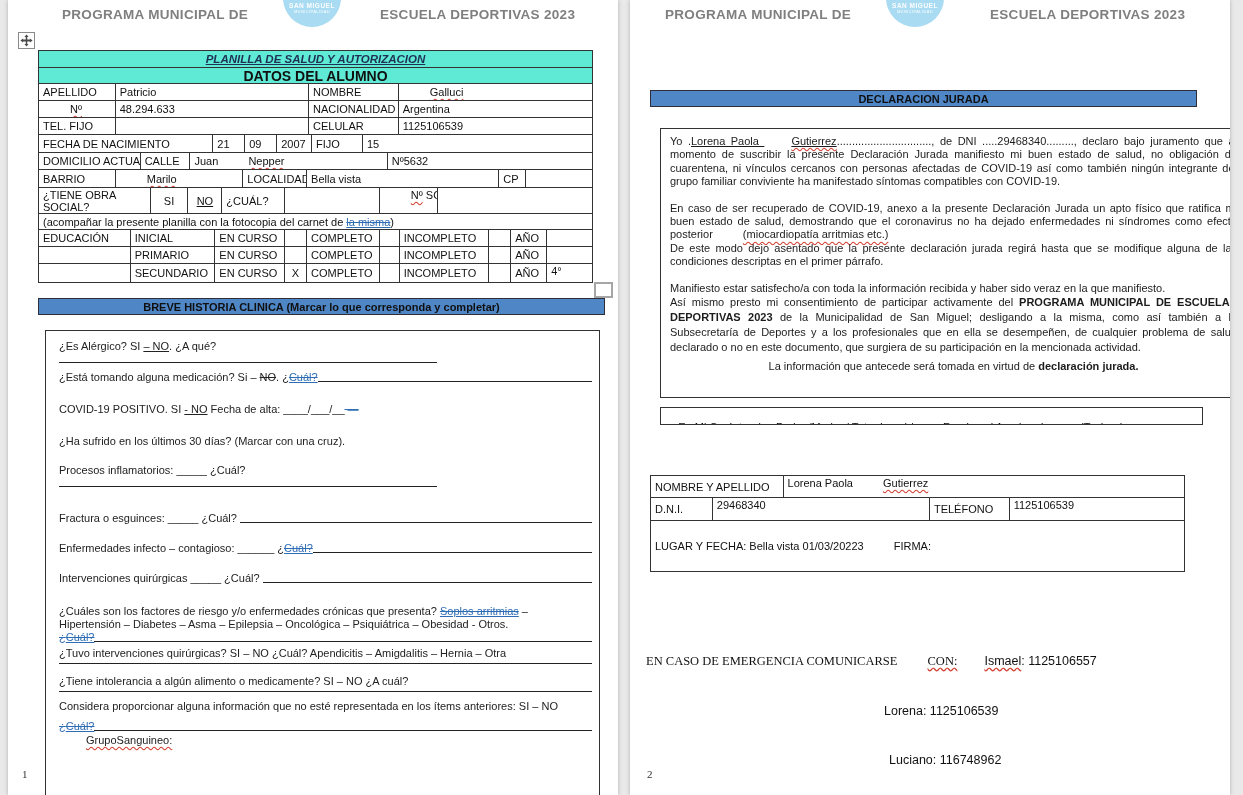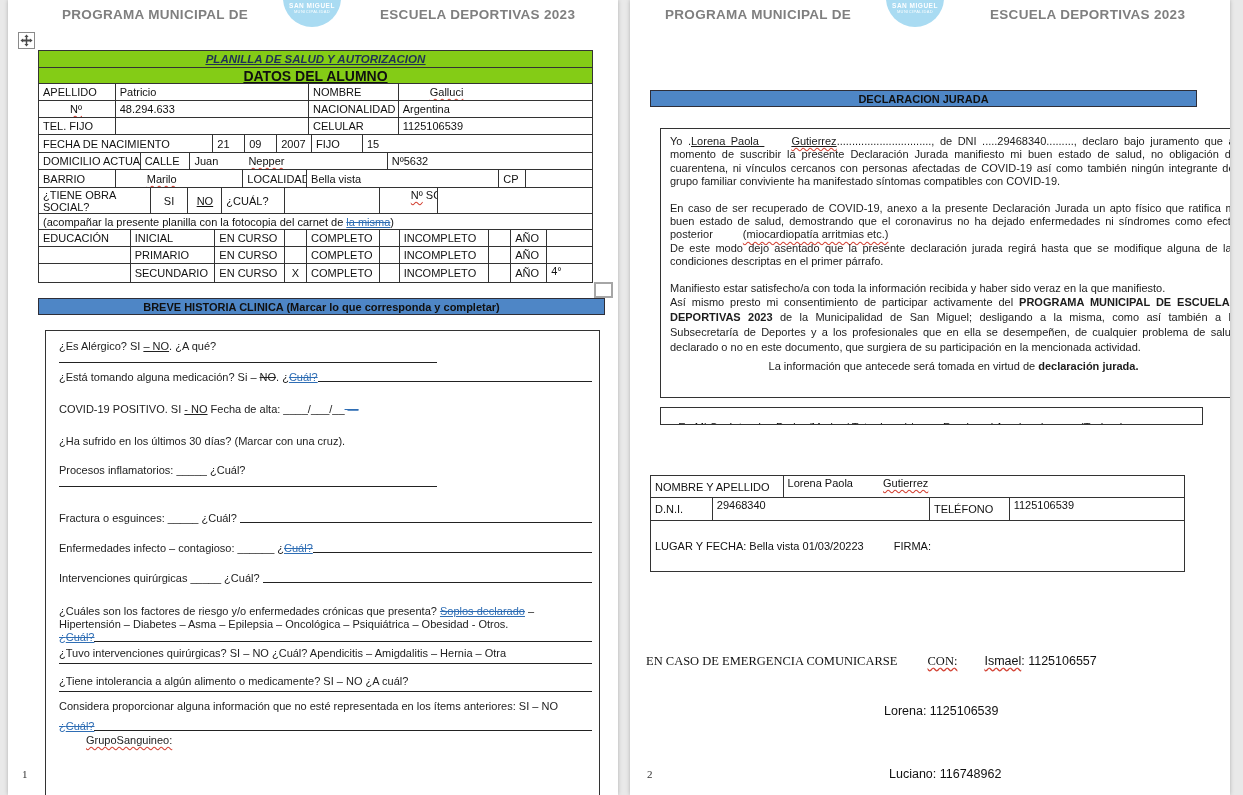--- a/index.html
+++ b/index.html
@@ -25,21 +25,21 @@
 
   .tbl{position:absolute;border:1.4px solid #333;box-sizing:border-box;background:#fff;}
   .trow{display:flex;border-bottom:1px solid #333;box-sizing:border-box;}
   .trow:last-child{border-bottom:none;}
   .cell{border-right:1px solid #333;display:flex;align-items:center;
         padding:0 4px;font-size:11px;color:#111;box-sizing:border-box;
         overflow:hidden;white-space:nowrap;}
   .cell:last-child{border-right:none;}
   .cell.top{align-items:flex-start;padding-top:1px;}
   .cell.ctr{justify-content:center;}
-  .banner-row{background:#84cc16;text-decoration:underline;}
+  .banner-row{background:#5eead4;}
   .banner-row .cell{justify-content:center;font-weight:bold;}
   .title-txt{font-style:italic;text-decoration:underline;color:#1f3055;font-size:11.5px;}
   .sub-txt{color:#101010;font-size:14px;}
 
   .banner{position:absolute;background:#4e86c6;border:1.4px solid #2e2e38;
           box-sizing:border-box;display:flex;align-items:center;justify-content:center;
           font-weight:bold;font-size:11px;color:#101010;}
   .small-box{position:absolute;width:19px;height:16px;background:#fff;
              border:2px solid #a6a6a6;box-sizing:border-box;}
 
@@ -85,21 +85,21 @@
 
   .caracter{position:absolute;border:1.2px solid #333;box-sizing:border-box;
             font-size:11px;padding:1px 5px;white-space:pre;overflow:hidden;background:#fff;}
 
   .firma-row3{justify-content:flex-start;}
   .firma-spacer{display:inline-block;width:30px;}
 
   .emg{position:absolute;font-size:12.5px;line-height:16.5px;color:#111;white-space:pre;}
   .emg .serif{font-family:"Liberation Serif",serif;}
   .emg .indent{margin-left:238px;}
-  .emg .indent2{margin-left:243px;margin-top:14px;}
+  .emg .indent2{margin-left:243px;}
 
   .pagenum{position:absolute;font-size:11px;font-family:"Liberation Serif",serif;color:#333;}
 </style>
 </head>
 <body>
 
 <div class="page" id="page1">
 
   <div class="hdr-txt" style="left:54px;">PROGRAMA MUNICIPAL DE</div>
   <div class="logo" style="left:275px;">
@@ -257,21 +257,21 @@
       </div>
       <div class="q flex">
         <span class="t ">Enfermedades infecto – contagioso: ______ ¿</span>
         <span class="t delu">Cuál?</span>
         <span class="fill"></span>
       </div>
       <div class="q flex">
         <span class="t ">Intervenciones quirúrgicas _____ ¿Cuál? </span>
         <span class="fill"></span>
       </div>
-      <div class="q"><span class="t ">¿Cuáles son los factores de riesgo y/o enfermedades crónicas que presenta? </span><span class="t delu">Soplos declarado</span><span class="t "> – Hipertensión – Diabetes – Asma – Epilepsia – Oncológica – Psiquiátrica – Obesidad - Otros.</span></div>
+      <div class="q"><span class="t ">¿Cuáles son los factores de riesgo y/o enfermedades crónicas que presenta? </span><span class="t delu">Soplos arritmias</span><span class="t "> – Hipertensión – Diabetes – Asma – Epilepsia – Oncológica – Psiquiátrica – Obesidad - Otros.</span></div>
       <div class="q flex">
         <span class="t del">¿</span>
         <span class="t delu">Cuál?</span>
         <span class="fill"></span>
       </div>
       <div class="q"><span class="t ">¿Tuvo intervenciones quirúrgicas? SI – NO ¿Cuál? Apendicitis – Amigdalitis – Hernia – Otra</span><div class="lineb full"></div></div>
       <div class="q"><span class="t ">¿Tiene intolerancia a algún alimento o medicamente? SI – NO ¿A cuál?</span><div class="lineb full"></div></div>
       <div class="q"><span class="t ">Considera proporcionar alguna información que no esté representada en los ítems anteriores: SI – NO</span></div>
       <div class="q flex">
         <span class="t del">¿</span>

